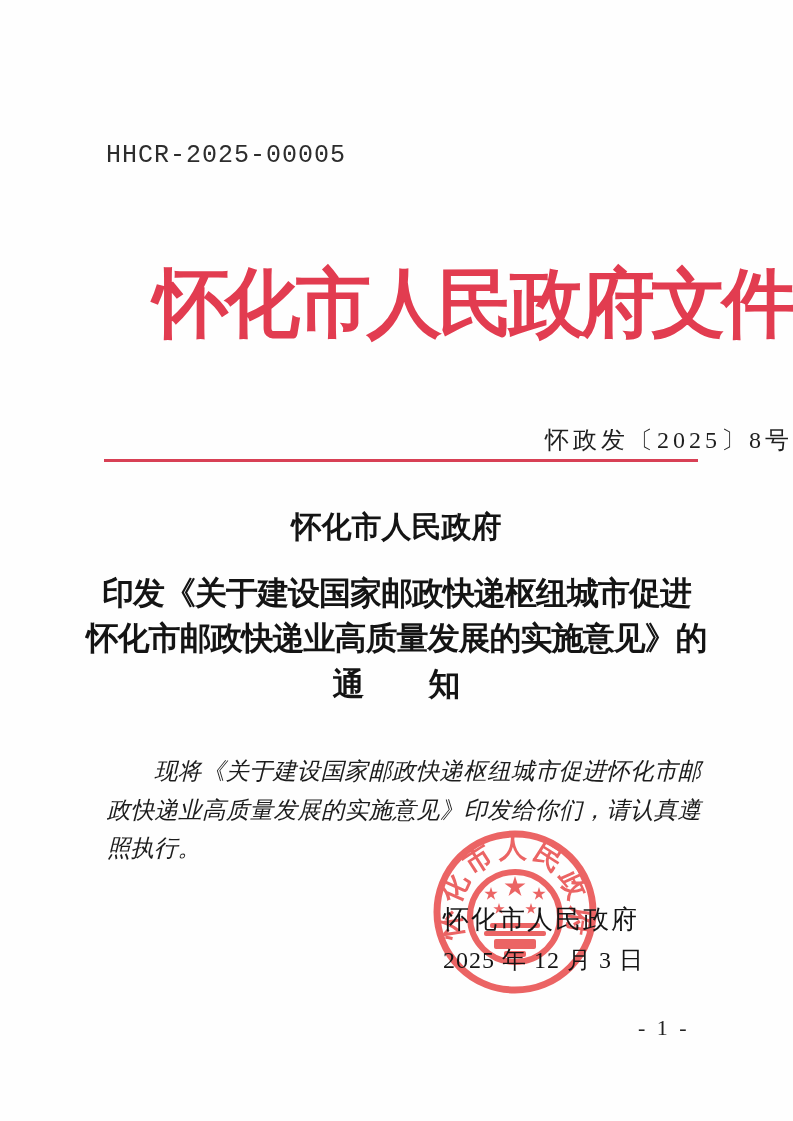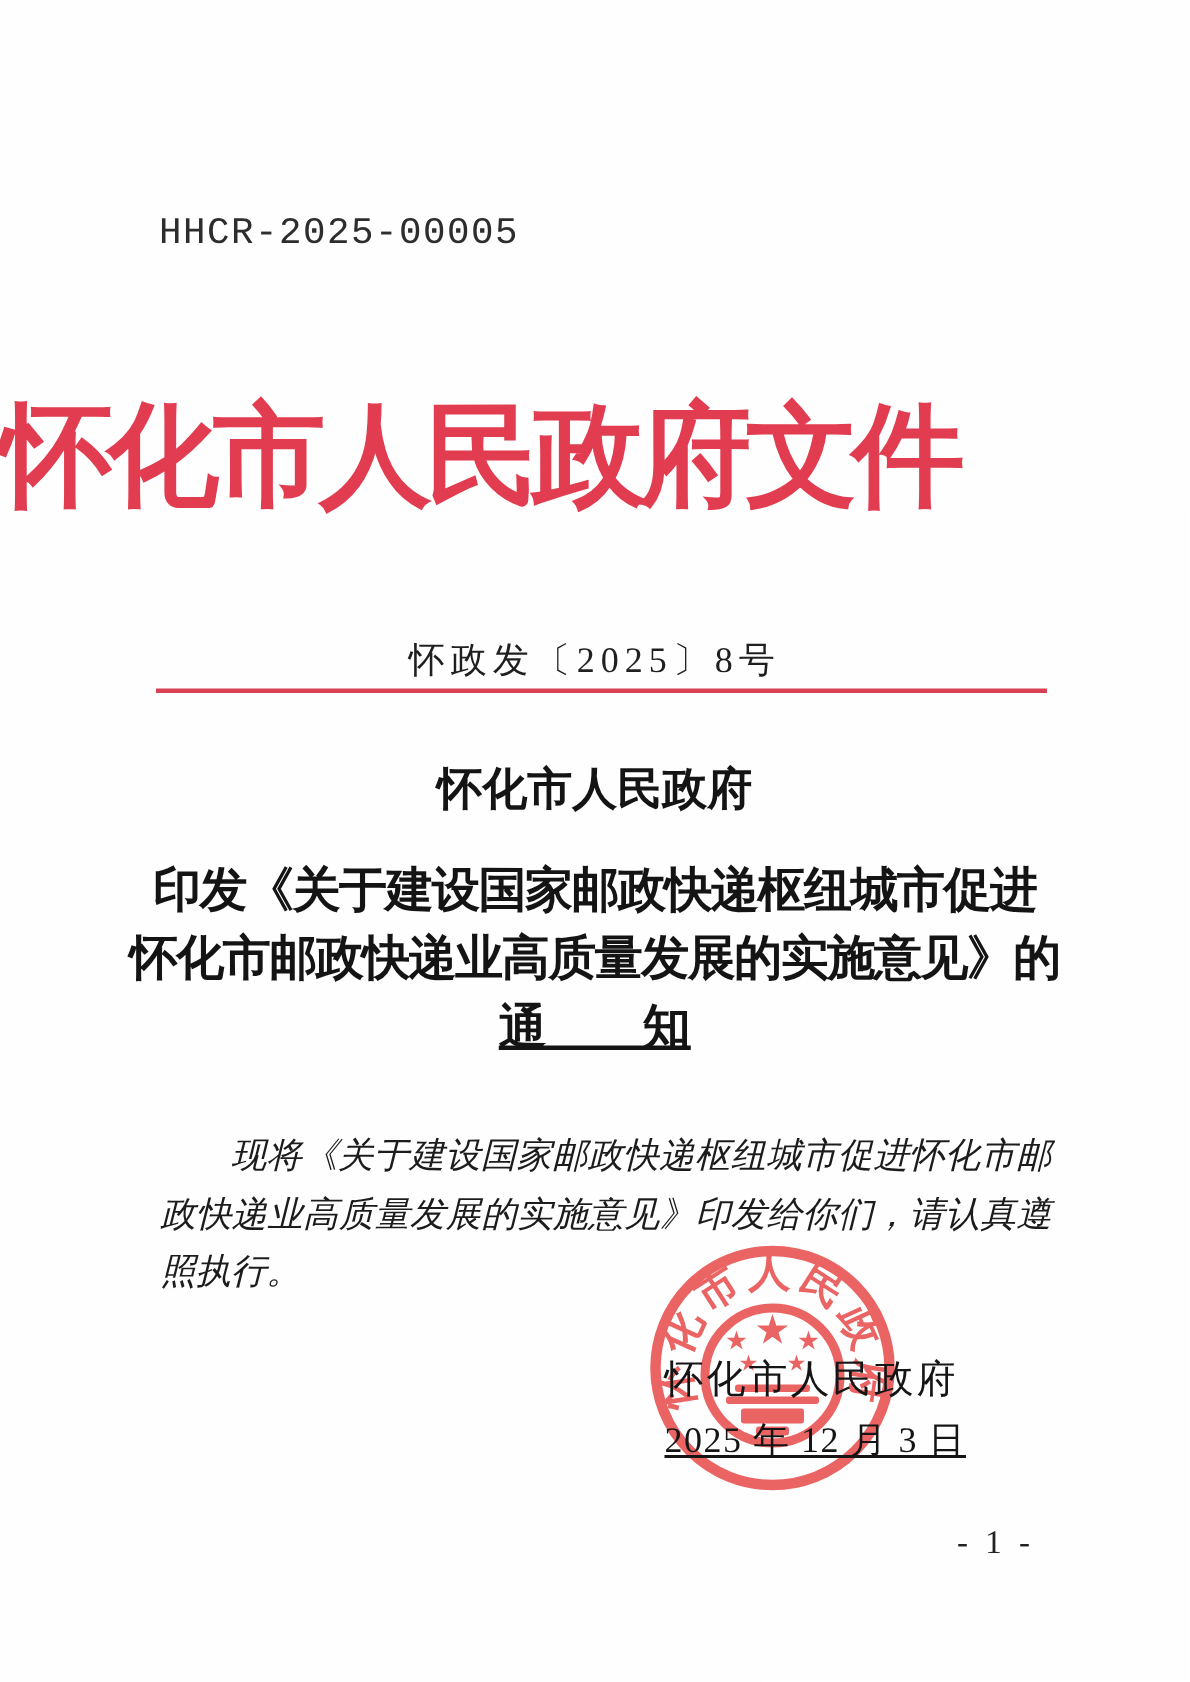--- a/index.html
+++ b/index.html
@@ -12,63 +12,63 @@
     color:#1a1a1a;
   }
   .abs{position:absolute;}
   .ref-number{
     left:106px;top:141px;
     font-family:Liberation Mono, monospace;
     font-size:25px;letter-spacing:1px;color:#2d2d2d;
   }
   .header-title{
     left:0;top:254px;width:100%;
-    text-align:left;
+    text-align:right;
     font-size:75px;font-weight:bold;
     letter-spacing:-4px;
     color:#e23c50;
     white-space:nowrap;
   }
   .doc-number{
     left:0;top:424px;width:100%;
-    text-align:center;
+    text-align:right;
     font-size:24px;letter-spacing:4px;color:#1f1f1f;
   }
   .red-rule{
     left:104px;top:459px;width:594px;height:3px;
     background:#d84055;
   }
   .doc-title{
     left:0;top:503px;width:100%;
     text-align:center;font-weight:bold;color:#141414;
   }
   .doc-title .t1{font-size:30px;line-height:48px;}
   .doc-title .t2{font-size:32px;line-height:45px;letter-spacing:-1px;margin-top:20px;}
   .doc-title .t3{font-size:32px;line-height:45px;letter-spacing:-1px;}
-  .doc-title .t4{font-size:32px;line-height:46px;text-decoration:underline;}
+  .doc-title .t4{font-size:32px;line-height:46px;}
   .salutation{
     left:107px;top:710px;width:600px;
     font-size:23.5px;line-height:30px;color:#1c1c1c;
   }
   .body-par{
     left:107px;top:752px;width:594px;
     font-size:23.5px;line-height:38.5px;
     text-indent:2em;text-align:justify;color:#1c1c1c;font-style:italic;
   }
   .seal{
     left:430px;top:827px;width:170px;height:170px;
     opacity:.88;z-index:1;
   }
   .signer{
     left:443px;top:902px;
     font-size:26px;letter-spacing:2px;color:#151515;z-index:2;
   }
   .sign-date{
     left:443px;top:944px;
-    font-size:24px;letter-spacing:1px;color:#151515;z-index:2;text-decoration:underline;
+    font-size:24px;letter-spacing:1px;color:#151515;z-index:2;
   }
   .page-number{
     left:638px;top:1015px;
     font-size:22px;letter-spacing:3px;color:#222;
   }
 </style>
 </head>
 <body>
 
 <div class="page">

